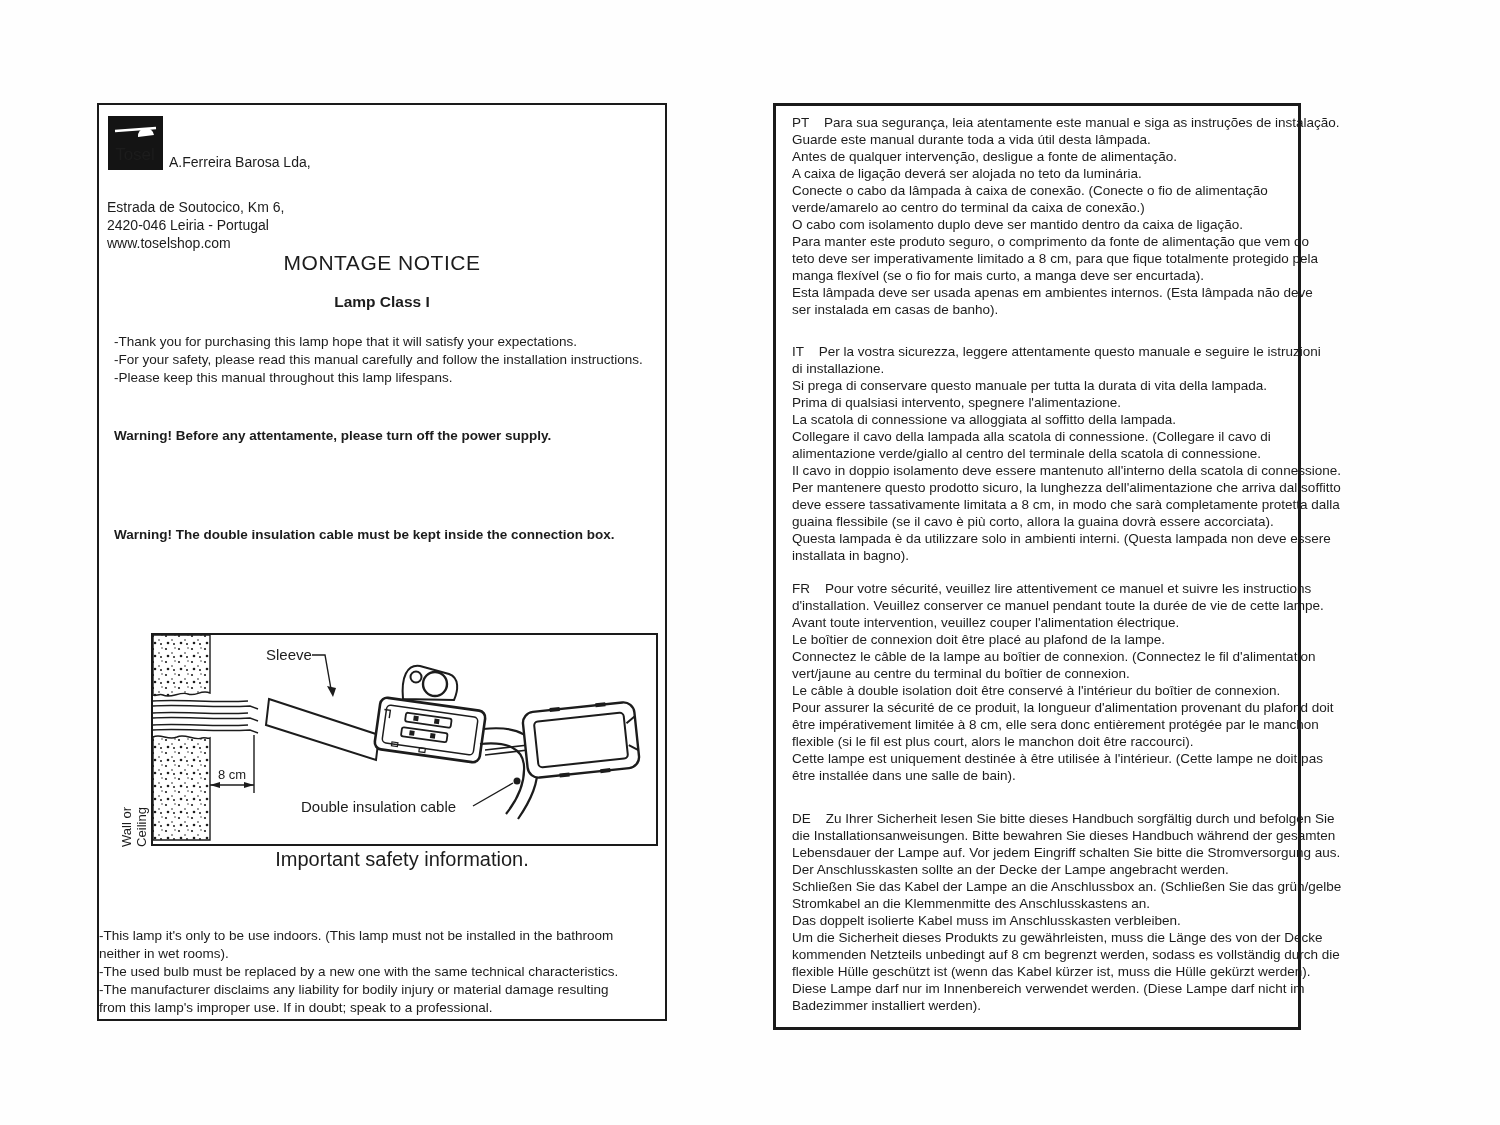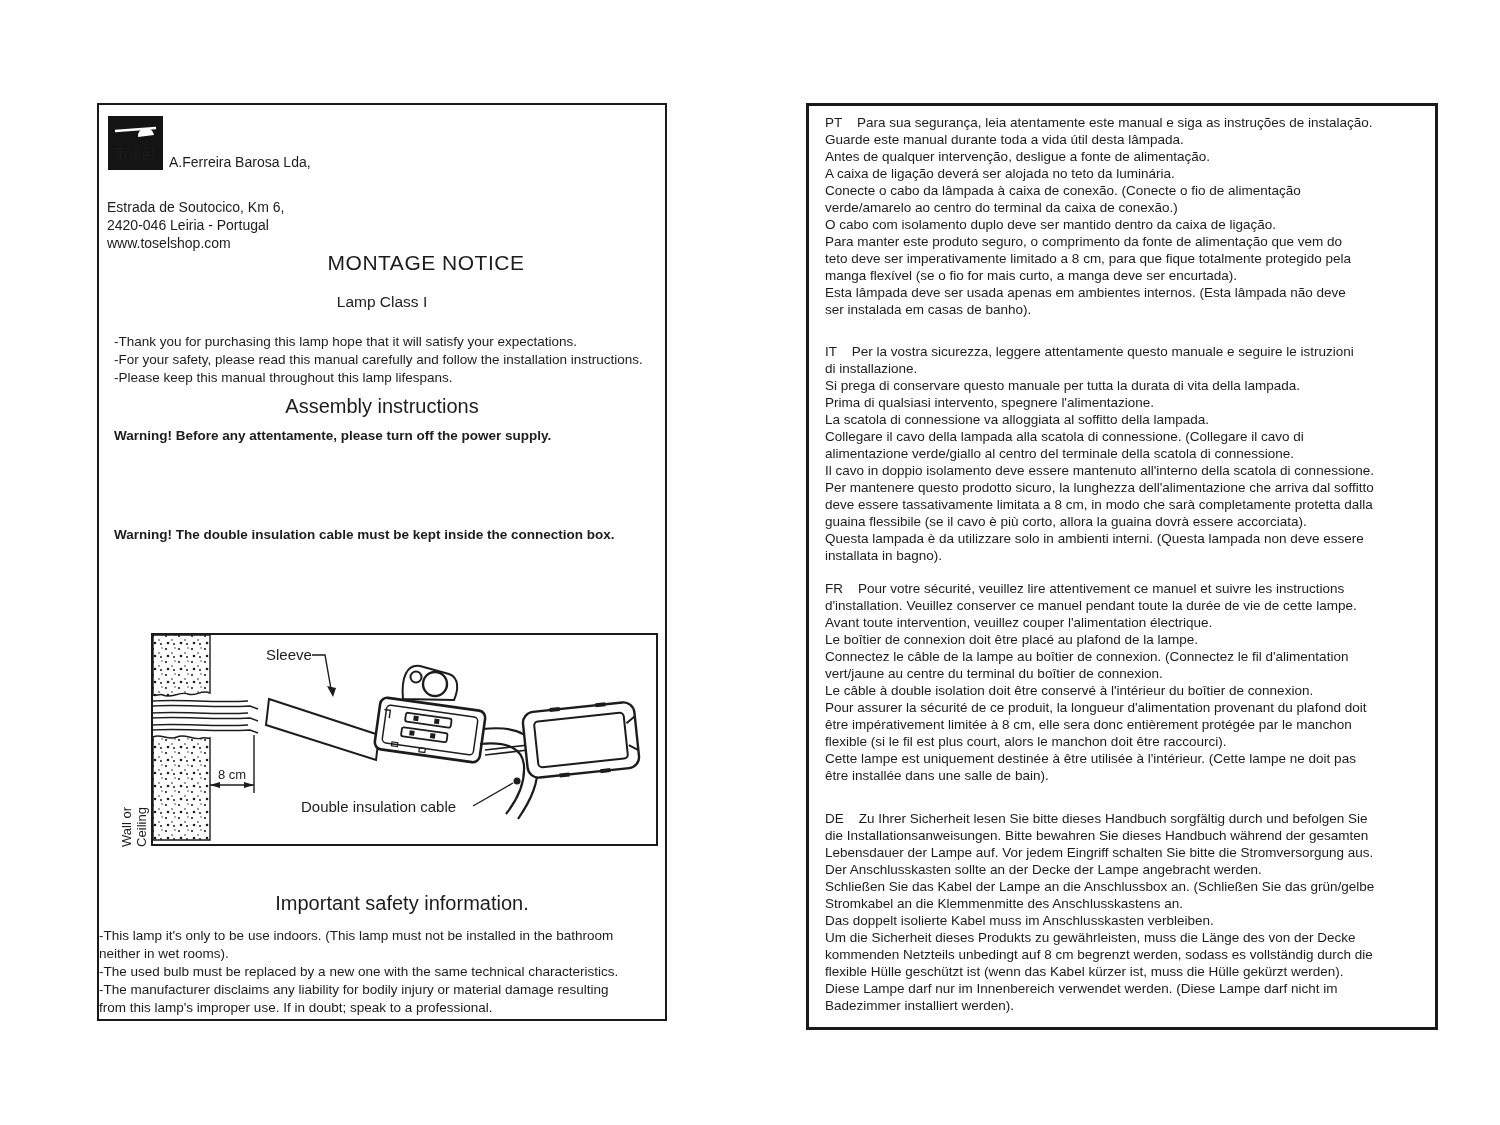--- a/index.html
+++ b/index.html
@@ -2,31 +2,31 @@
 <html><head>
 <meta charset="utf-8">
 <style>
   * { margin:0; padding:0; box-sizing:border-box; }
   html,body { width:1500px; height:1125px; background:#ffffff; overflow:hidden;
     font-family:"Liberation Sans","DejaVu Sans",sans-serif; color:#1c1c1c; }
   .page { position:relative; width:1500px; height:1125px; background:#fefefe; }
 
   .panel { position:absolute; background:#fff; border:2px solid #1a1a1a; }
   .panel-left  { left:97px;  top:103px; width:570px; height:918px; }
-  .panel-right { left:773px; top:103px; width:632px; height:927px; border-width:3px;margin-left:33px; }
+  .panel-right { left:773px; top:103px; width:528px; height:927px; border-width:3px; }
 
   .abs { position:absolute; }
   .body-text { font-size:13.5px; line-height:18px; white-space:pre-wrap; }
   .bold { font-weight:bold; }
   .center { width:100%; text-align:center; }
 
   .company-line { font-size:14px; }
   .address { font-size:14px; line-height:18px; white-space:pre-line; }
-  .h-title { font-size:21px; letter-spacing:0.5px;margin-left:44px; }
-  .h-sub { font-size:15.5px; font-weight:normal; }
+  .h-title { font-size:21px; letter-spacing:0.5px; }
+  .h-sub { font-size:15.5px; font-weight:bold; }
   .h-section { font-size:20px; }
 
   .lang-block { font-size:13.5px; line-height:17px; white-space:pre-wrap; width:602px; }
 
   .wall-label { font-size:13px; line-height:15px; white-space:pre-line; text-align:center;
     transform:rotate(-90deg); transform-origin:50% 50%; }
 
   svg text { font-family:"Liberation Sans","DejaVu Sans",sans-serif; fill:#1c1c1c; }
 </style>
 </head>
@@ -50,21 +50,20 @@
 2420-046 Leiria - Portugal
 www.toselshop.com</div>
 
     <div class="abs center h-title" style="top:146px;">MONTAGE NOTICE</div>
     <div class="abs center h-sub" style="top:188px;">Lamp Class I</div>
 
     <div class="abs body-text" style="left:15px; top:228px;">-Thank you for purchasing this lamp hope that it will satisfy your expectations.
 -For your safety, please read this manual carefully and follow the installation instructions.
 -Please keep this manual throughout this lamp lifespans.</div>
 
-    <div class="abs center h-section" style="top:290px;">Assembly instructions</div>
 
     <div class="abs body-text bold" style="left:15px; top:322px;">Warning! Before any attentamente, please turn off the power supply.</div>
 
 
     <div class="abs body-text bold" style="left:15px; top:421px;">Warning! The double insulation cable must be kept inside the connection box.</div>
 
 
     <div class="abs" style="left:52px; top:528px; width:507px; height:213px;">
       <svg width="507" height="213" viewBox="0 0 507 213">
         <defs>
@@ -140,21 +139,21 @@
 
         <text x="150" y="179" font-size="15">Double insulation cable</text>
         <line x1="322" y1="173" x2="362" y2="150" stroke="#1c1c1c" stroke-width="1.4"></line>
         <circle cx="366" cy="148" r="3.5" fill="#1c1c1c"></circle>
       </svg>
     </div>
 
     <div class="abs wall-label" style="left:0px; top:705px; width:74px; height:34px;">Wall or
 Ceiling</div>
 
-    <div class="abs center h-section" style="top:787px;padding-left:40px;">Important safety information.</div>
+    <div class="abs center h-section" style="top:743px;padding-left:40px;">Important safety information.</div>
 
     <div class="abs body-text" style="left:0; top:799px;margin-top:23px;">-This lamp it's only to be use indoors. (This lamp must not be installed in the bathroom
 neither in wet rooms).
 -The used bulb must be replaced by a new one with the same technical characteristics.
 -The manufacturer disclaims any liability for bodily injury or material damage resulting
 from this lamp's improper use. If in doubt; speak to a professional.</div>
   </section>
 
   <section class="panel panel-right">
     <div class="abs lang-block" style="left:16px; top:8px;">PT    Para sua segurança, leia atentamente este manual e siga as instruções de instalação.

